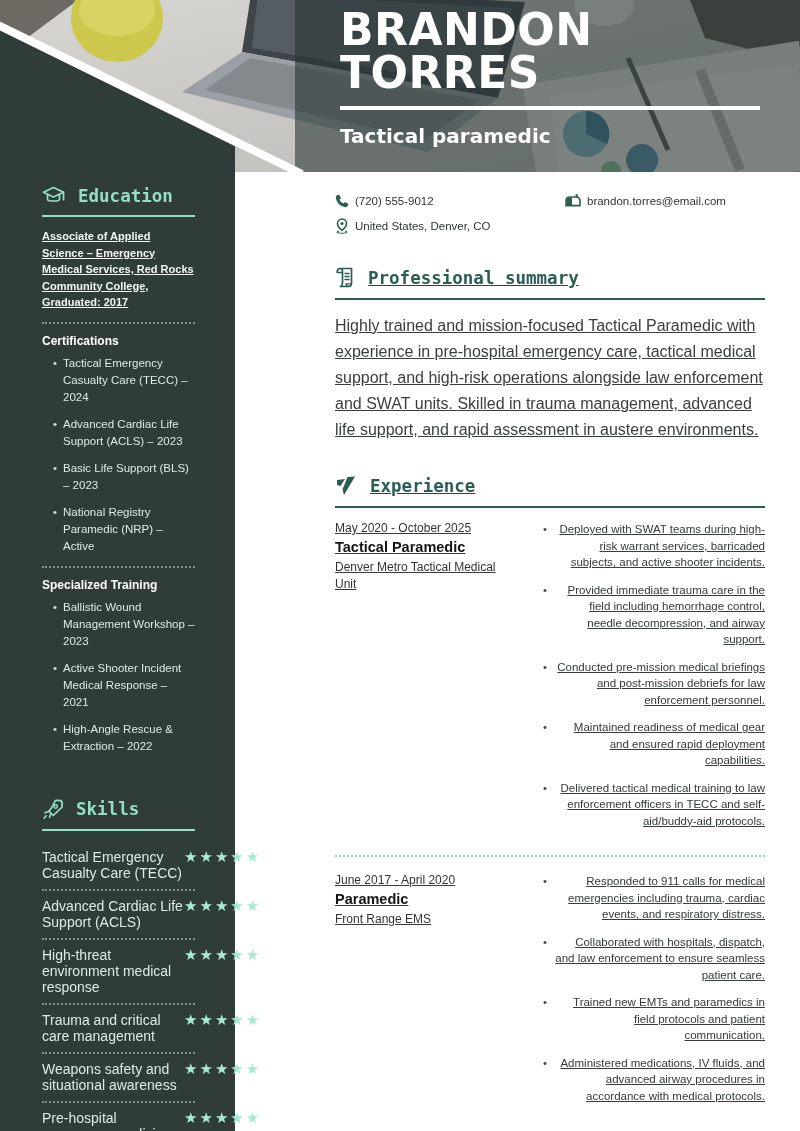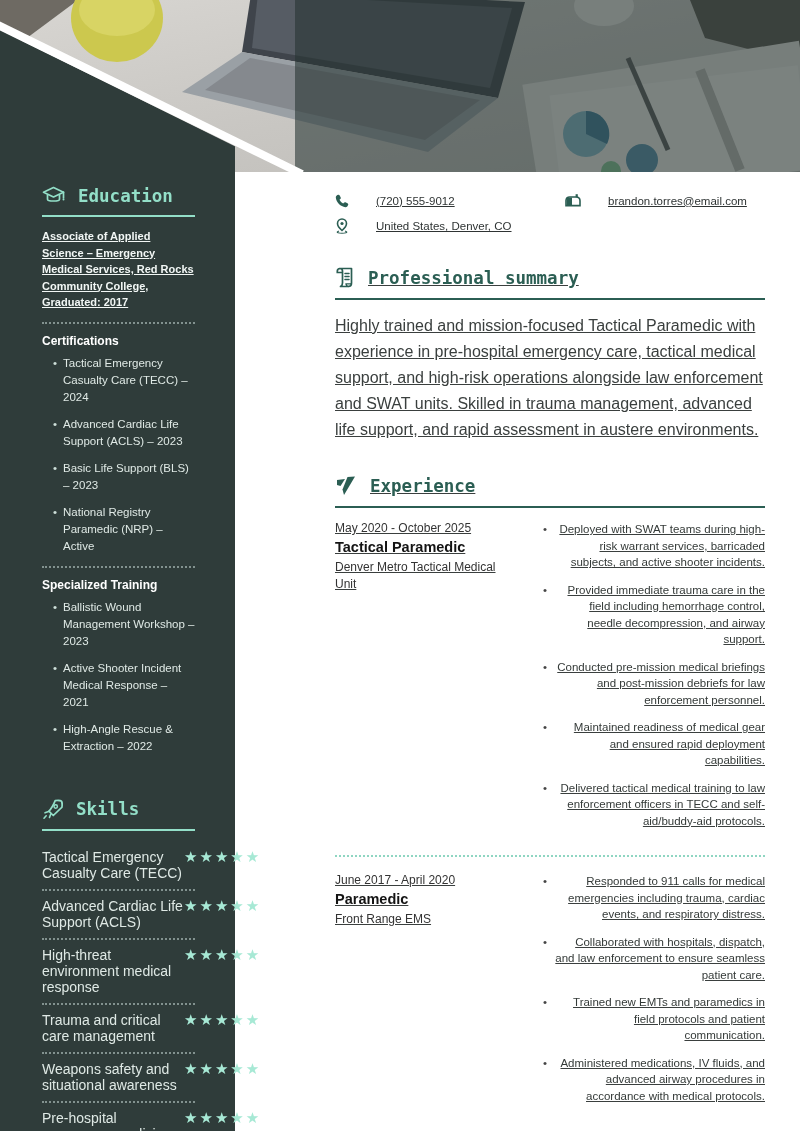--- a/index.html
+++ b/index.html
@@ -43,21 +43,21 @@
   .skills-block { margin-top:44px; }
   .skill-row { display:flex; align-items:flex-start; padding:7px 0 8px 0; }
   .skill-row + .skill-row { border-top:2px dotted rgba(214,232,227,0.5); }
   .skill-label { flex:0 0 142px; font-size:14px; line-height:16px; color:#dfe9e5; }
   .skill-stars { flex:1; text-align:right; color:#a7e9d5; font-size:15px;
                  letter-spacing:2px; line-height:16px; white-space:nowrap; }
   
   .main { position:absolute; left:335px; top:193px; width:430px; color:#3a3f3e; }
   .contact { display:grid; grid-template-columns:222px 1fr; row-gap:10px; column-gap:8px;
              font-size:11.5px; color:#2f3434; }
-  .contact-item { display:flex; align-items:center; gap:27px;text-decoration:underline; }
+  .contact-item { display:flex; align-items:center; gap:6px; }
   .contact-item svg { flex:0 0 auto; }
   .section { margin-top:33px;text-decoration:underline; }
   .main-heading { display:flex; align-items:center; gap:13px;
     font-family:"DejaVu Sans Mono", monospace; font-weight:bold; font-size:17.5px;
     color:#2b5e53; border-bottom:2px solid #2b5e53; padding-bottom:10px; margin-bottom:13px; }
   .summary-text { font-size:16px; line-height:26px; color:#3a3f3e; }
   .entry { display:flex; gap:26px; }
   .entry-left { flex:0 0 180px; }
   .entry-dates { font-size:12px; color:#333; margin-bottom:3px; }
   .entry-title { font-size:14.5px; font-weight:bold; color:#141414; line-height:19px; }
@@ -173,20 +173,25 @@
         <div class="skill-label">Interagency coordination and communication</div>
         <div class="skill-stars">★★★★★</div>
       </div>
     </section>
   </aside>
 
   <svg class="diag-stripe" width="320" height="185" viewBox="0 0 320 185">
     <line x1="-6" y1="23" x2="302" y2="174" stroke="#ffffff" stroke-width="8"></line>
   </svg>
 
+  <div class="header-text">
+    <h1 class="name">BRANDON TORRES</h1>
+    <div class="header-rule"></div>
+    <div class="job-title">Tactical paramedic</div>
+  </div>
 
   <main class="main">
 
     <div class="contact">
       <div class="contact-item">
         <svg width="14" height="14" viewBox="0 0 14 14">
           <path d="M3.2 0.8 C3.8 0.6 4.4 1 4.7 1.6 L5.7 3.5 C6 4.1 5.8 4.7 5.3 5.1 L4.5 5.8 C5.2 7.3 6.7 8.8 8.2 9.5 L8.9 8.7 C9.3 8.2 9.9 8 10.5 8.3 L12.4 9.3 C13 9.6 13.4 10.2 13.2 10.8 C12.9 12 11.8 13.3 10.4 13.2 C5.6 12.8 1.2 8.4 0.8 3.6 C0.7 2.2 2 1.1 3.2 0.8 Z" fill="#2b5e53"></path>
         </svg>
         <span>(720) 555-9012</span>
       </div>

